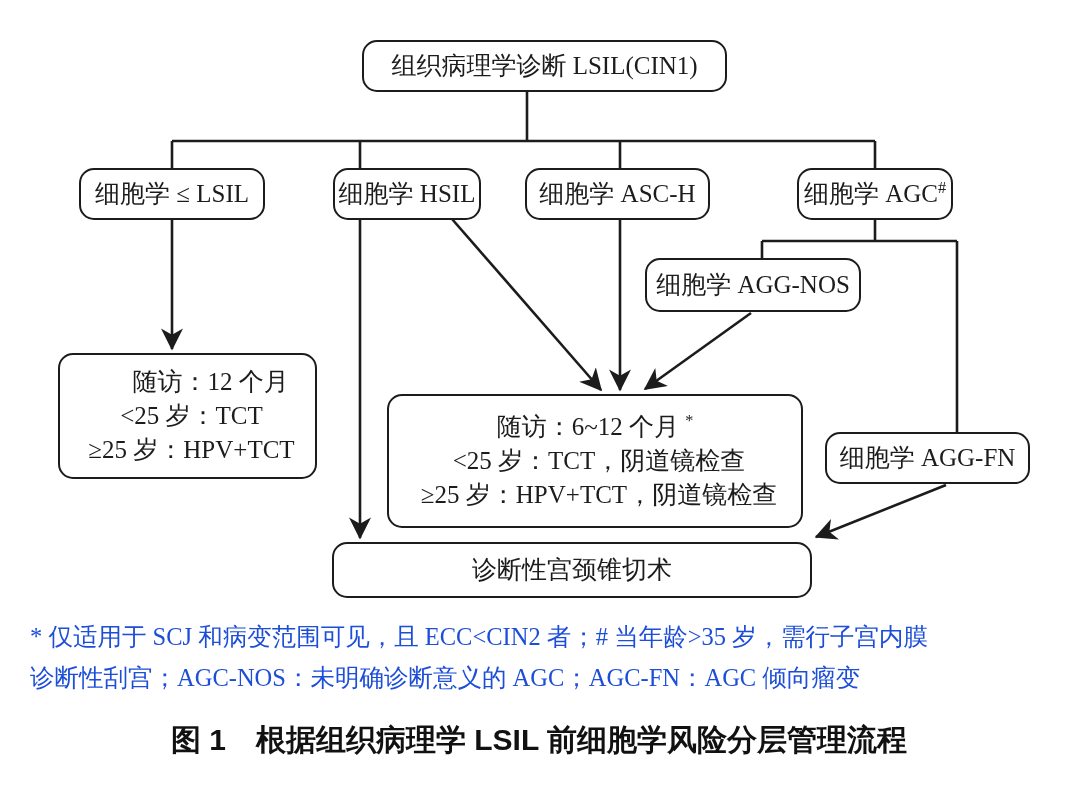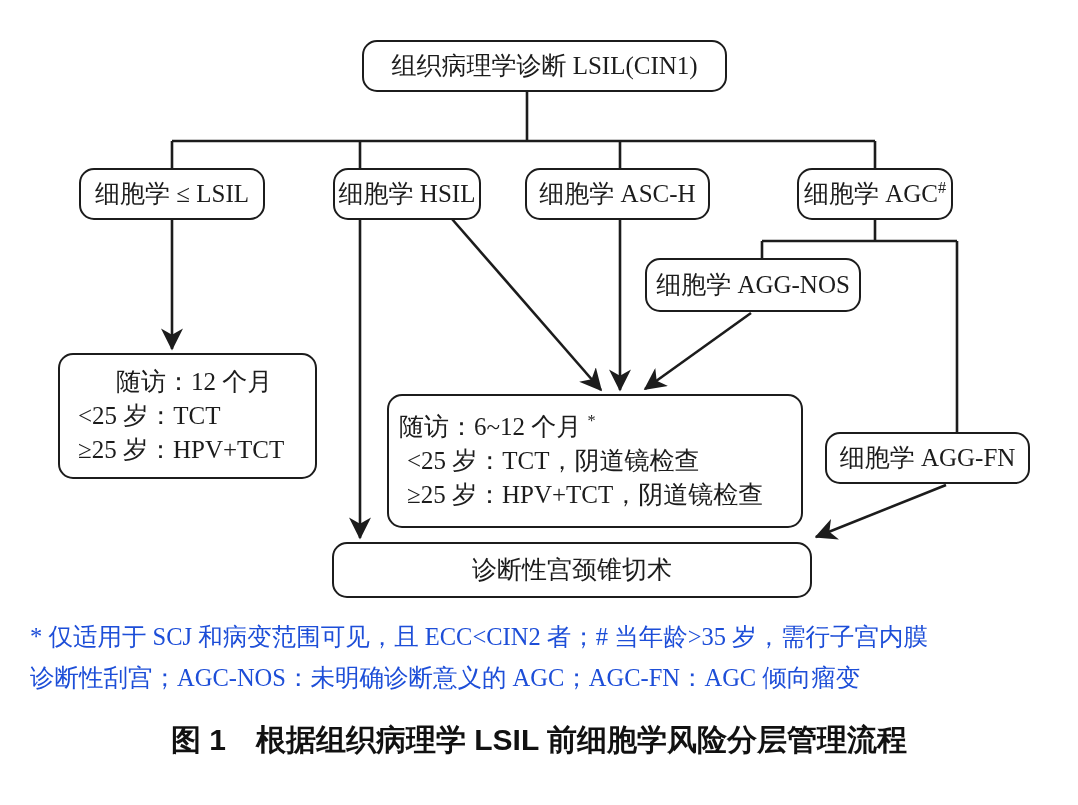--- a/index.html
+++ b/index.html
@@ -34,21 +34,21 @@
     line-height: 1.2;
     white-space: nowrap;
   }
   .node sup {
     font-size: 0.65em;
     vertical-align: super;
     line-height: 0;
   }
   .node.multiline {
     flex-direction: column;
-    align-items: flex-start;
+    align-items: center;
     justify-content: center;
     white-space: nowrap;
   }
   .node.multiline .bx-line {
     padding: 2px 10px 2px 18px;
   }
   .node.multiline .bx-line.centered {
     text-align: center;
     padding-left: 10px;
   }

